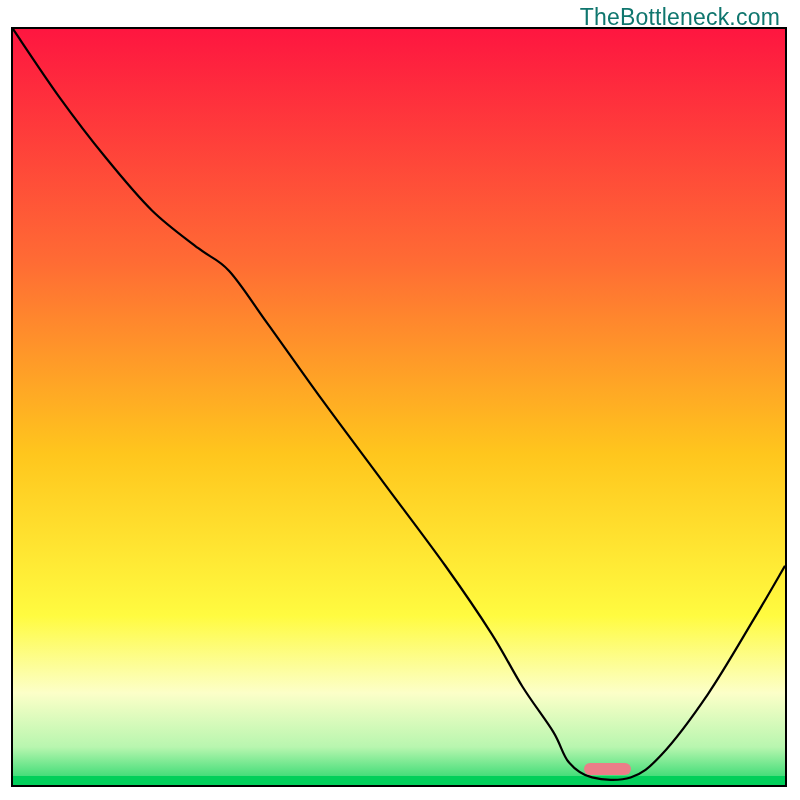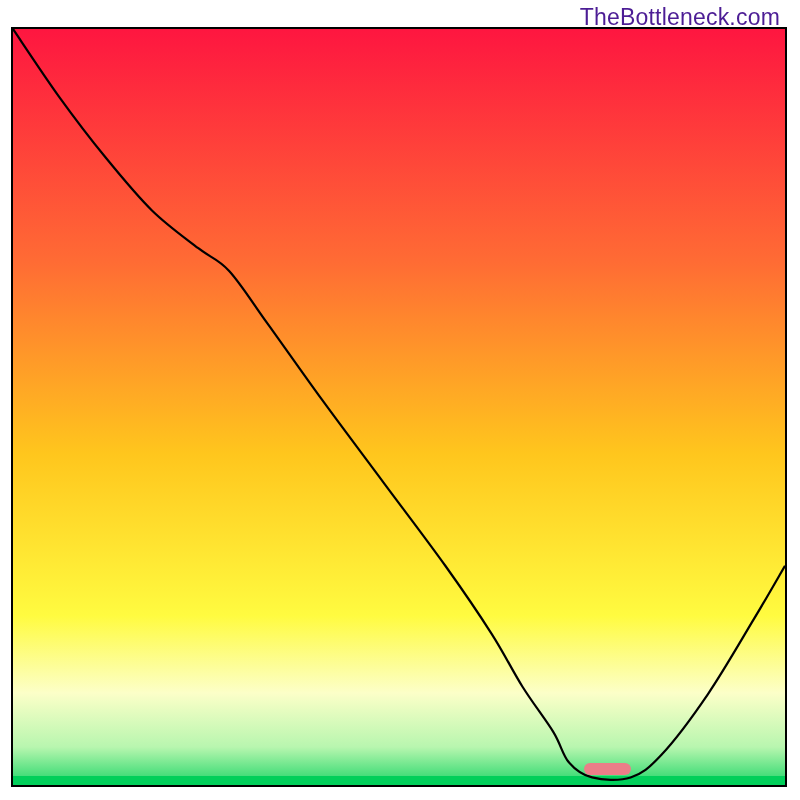--- a/index.html
+++ b/index.html
@@ -15,21 +15,21 @@
   .stage {
     position: relative;
     width: 800px;
     height: 800px;
   }
 
   .watermark {
     position: absolute;
     top: 4px;
     right: 20px;
-    color: #4c1d95;
+    color: #0f766e;
     font-size: 23px;
     letter-spacing: 0.2px;
     font-weight: 400;
   }
 
   .frame {
     position: absolute;
     left: 11px;
     top: 27px;
     width: 776px;

